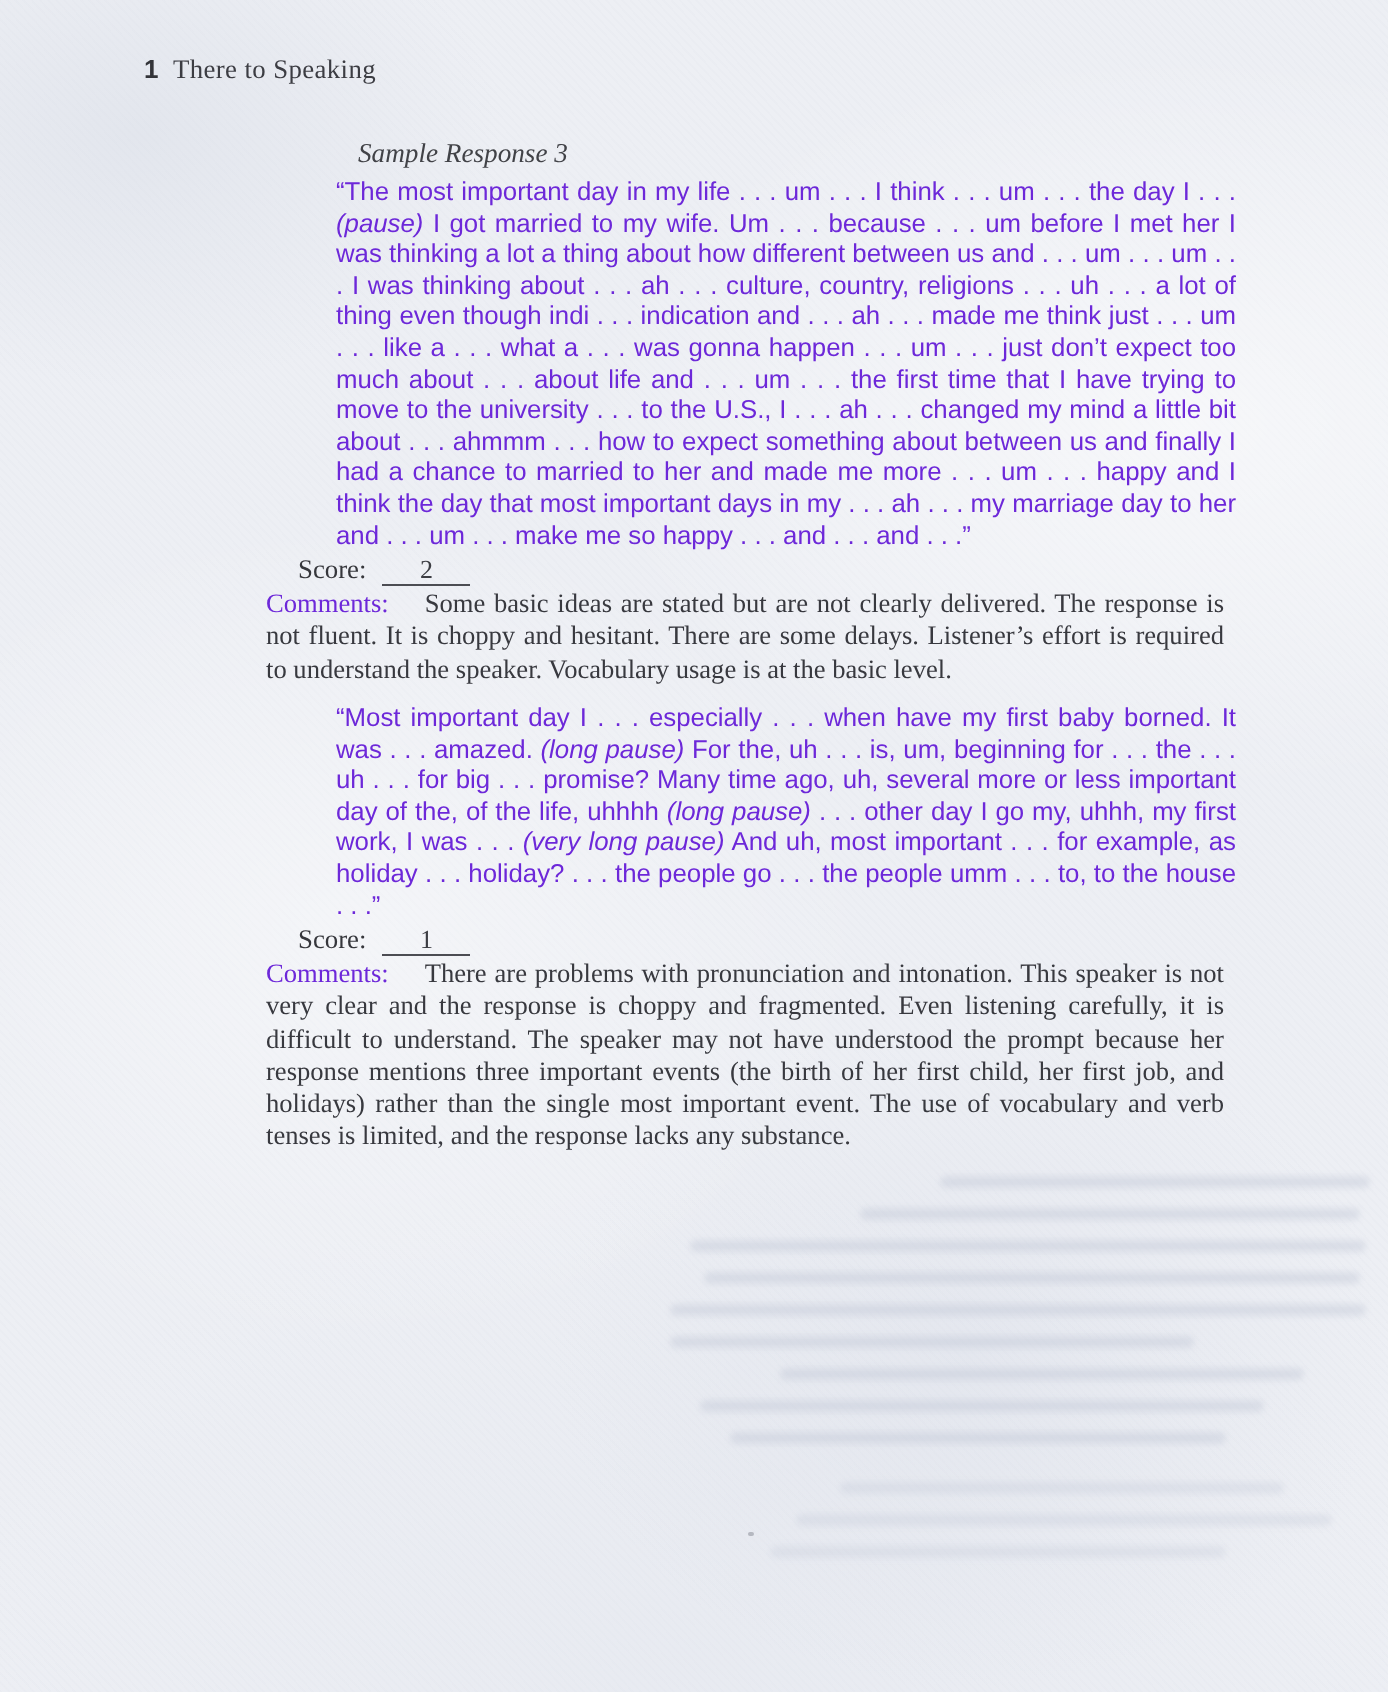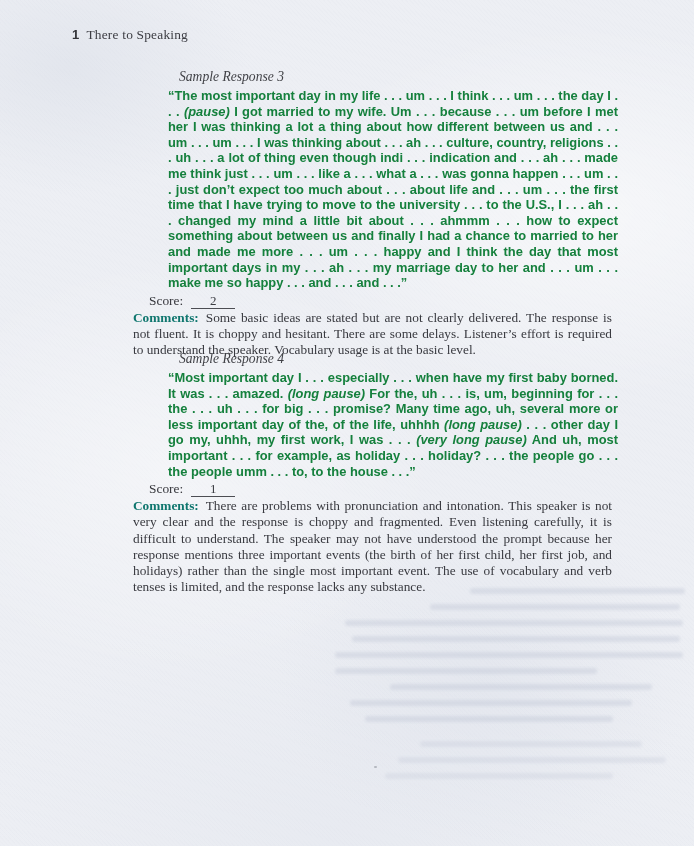--- a/index.html
+++ b/index.html
@@ -29,40 +29,39 @@
   .section{position:absolute;left:133px;width:479px;}
   .section-1{top:69px;}
   .section-2{top:351px;}
   .sample-heading{
     margin:0 0 3px 46px;
     font-style:italic;font-size:13.6px;line-height:16px;color:#414247;
   }
   .transcript{
     margin:0 0 0 35px;width:450px;
     font-family:"Liberation Sans", sans-serif;
-    font-size:12.9px;line-height:15.6px;color:#15803d;
+    font-size:12.9px;line-height:15.6px;color:#6d28d9;
     text-align:justify;
-    font-weight:bold;
   }
   .transcript .it{font-style:italic;}
   .score-line{
     margin:1px 0 0 0;height:17px;line-height:17px;
     font-size:13.4px;color:#36373c;
   }
   .score-line .lbl{font-weight:normal;margin-left:16px;}
   .score-blank{
     display:inline-block;width:44px;margin-left:8px;
     text-align:center;border-bottom:1.2px solid #4c4d53;
     line-height:15px;height:15px;vertical-align:baseline;font-size:13px;color:#3c3d43;
   }
   .comments{
     margin:1px 0 0 0;
     font-size:13.3px;line-height:16.2px;color:#38393f;text-align:justify;
   }
-  .comments .lbl{font-weight:bold;margin-right:7px;color:#0f766e;}
+  .comments .lbl{font-weight:normal;margin-right:18px;color:#6d28d9;}
   
   .showthrough{position:absolute;inset:0;pointer-events:none;}
   .showthrough .st{
     position:absolute;height:6px;border-radius:3px;
     background:#c2c8d7;opacity:.42;filter:blur(1.6px);
   }
   .speck{
     position:absolute;left:374px;top:766px;width:3px;height:2px;
     background:#8d9099;opacity:.55;border-radius:1px;
   }
@@ -81,21 +80,20 @@
   <p class="transcript"><span>“The most important day in my life . . . um . . . I think . . . um . . . the day I . . . </span><span class="it">(pause)</span><span> I got married to my wife. Um . . . because . . . um before I met her I was thinking a lot a thing about how different between us and . . . um . . . um . . . I was thinking about . . . ah . . . culture, country, religions . . . uh . . . a lot of thing even though indi . . . indication and . . . ah . . . made me think just . . . um . . . like a . . . what a . . . was gonna happen . . . um . . . just don’t expect too much about . . . about life and . . . um . . . the first time that I have trying to move to the university . . . to the U.S., I . . . ah . . . changed my mind a little bit about . . . ahmmm . . . how to expect something about between us and finally I had a chance to married to her and made me more . . . um . . . happy and I think the day that most important days in my . . . ah . . . my marriage day to her and . . . um . . . make me so happy . . . and . . . and . . .”</span></p>
   <div class="score-line">
     <span class="lbl">Score:</span><span class="score-blank">2</span>
   </div>
   <p class="comments">
     <span class="lbl">Comments:</span><span>Some basic ideas are stated but are not clearly delivered. The response is not fluent. It is choppy and hesitant. There are some delays. Listener’s effort is required to understand the speaker. Vocabulary usage is at the basic level.</span>
   </p>
 </div>
 
 <div class="section section-2">
-  <p class="sample-heading">Sample Response 4</p>
   <p class="transcript"><span>“Most important day I . . . especially . . . when have my first baby borned. It was . . . amazed. </span><span class="it">(long pause)</span><span> For the, uh . . . is, um, beginning for . . . the . . . uh . . . for big . . . promise? Many time ago, uh, several more or less important day of the, of the life, uhhhh </span><span class="it">(long pause)</span><span> . . . other day I go my, uhhh, my first work, I was . . . </span><span class="it">(very long pause)</span><span> And uh, most important . . . for example, as holiday . . . holiday? . . . the people go . . . the people umm . . . to, to the house . . .”</span></p>
   <div class="score-line">
     <span class="lbl">Score:</span><span class="score-blank">1</span>
   </div>
   <p class="comments">
     <span class="lbl">Comments:</span><span>There are problems with pronunciation and intonation. This speaker is not very clear and the response is choppy and fragmented. Even listening carefully, it is difficult to understand. The speaker may not have understood the prompt because her response mentions three important events (the birth of her first child, her first job, and holidays) rather than the single most important event. The use of vocabulary and verb tenses is limited, and the response lacks any substance.</span>
   </p>
 </div>
 
 <div class="showthrough">

